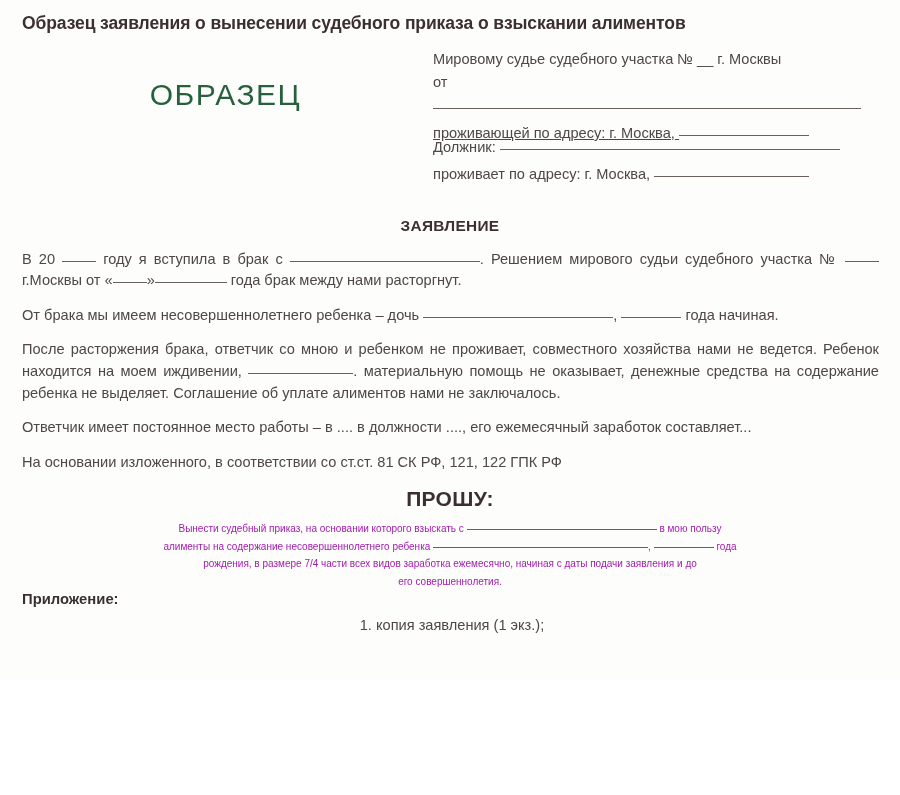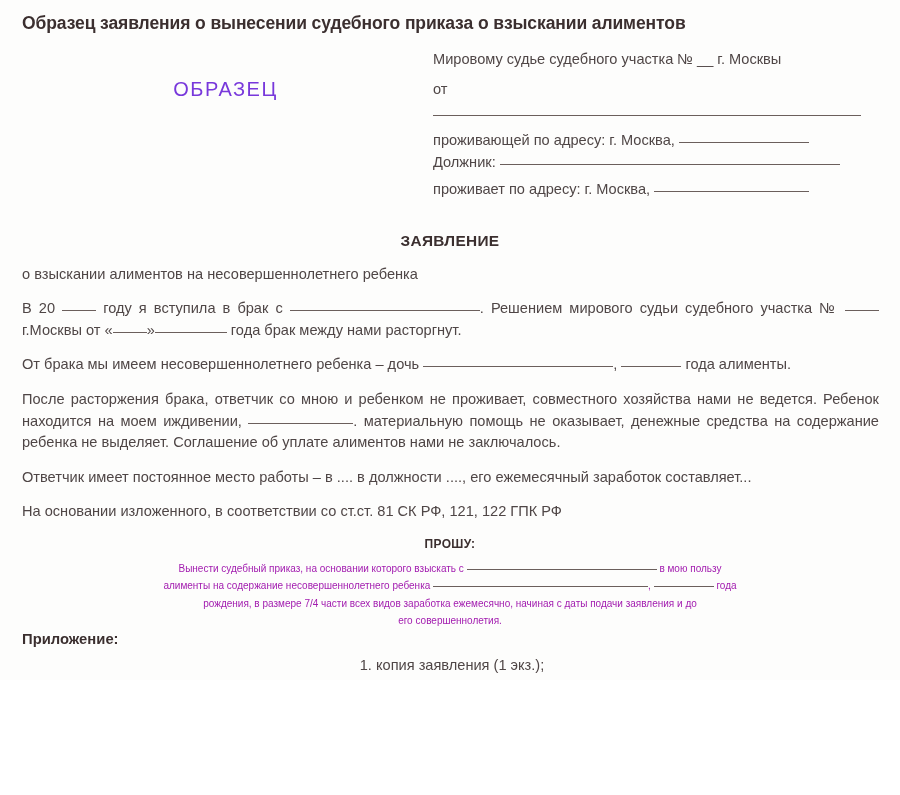--- a/index.html
+++ b/index.html
@@ -46,43 +46,43 @@
   }
   .watermark-col {
     width: 415px;
     flex: 0 0 415px;
     padding-top: 28px;
     text-align: center;
     box-sizing: border-box;
   }
   .watermark {
     display: inline-block;
-    font-size: 20px;
+    font-size: 30px;
     font-weight: normal;
     letter-spacing: 1.5px;
-    color: #6d28d9;
+    color: #14532d;
     opacity: 0.92;
     font-family: "Liberation Sans", "DejaVu Sans", sans-serif;
   }
   .addressee-col {
     flex: 1 1 auto;
     padding-top: 2px;
     font-size: 14.6px;
     line-height: 1.0;
     color: #4f4646;
   }
   .addr-line {
     display: block;
     white-space: nowrap;
     margin-bottom: 13px;
   }
-  .addr-line.l1 { margin-bottom: 15px; }
+  .addr-line.l1 { margin-bottom: 8px; }
   .addr-line.l2 { margin-bottom: 10px; }
   .addr-line.l3 { margin-bottom: 12px; }
-  .addr-line.l4 { margin-bottom: 8px; }
+  .addr-line.l4 { margin-bottom: 0; text-decoration: underline; }
   .addr-line.l5 { margin-bottom: 12px; }
 
   .rule {
     display: inline-block;
     border-bottom: 1.6px solid #6b5f5c;
     vertical-align: 2px;
     height: 0;
   }
   .rule-full  { width: 428px; }
   .rule-addr  { width: 130px; }
@@ -100,21 +100,21 @@
     font-weight: bold;
     letter-spacing: 0.3px;
   }
   .heading-2 {
     font-size: 15.4px;
     font-weight: bold;
     margin-top: 3px;
   }
   .heading-proshu {
     text-align: center;
-    font-size: 12px;
+    font-size: 21px;
     font-weight: bold;
     color: #3b2f2f;
     margin-top: 14px;
     letter-spacing: 0.3px;
   }
 
   
   .body {
     margin-top: 14px;
     padding: 0 3px 0 4px;
@@ -213,39 +213,36 @@
 
     </div>
   </div>
 
   <div class="heading-block">
     <div class="heading-1">ЗАЯВЛЕНИЕ</div>
   </div>
 
   <div class="body">
 
-    <p class="para no-justify">
-      <span>о взыскании алиментов на несовершеннолетнего ребенка</span>
-    </p>
 
     <p class="para">
       <span>В 20</span>
       <span class="u u-xs"></span>
       <span>году я вступила в брак с</span>
       <span class="u u-xl"></span><span>. Решением мирового судьи судебного участка №</span>
       <span class="u u-xs"></span>
       <span>г.Москвы от «</span><span class="u u-xs"></span><span>»</span><span class="u u-sm"></span>
       <span>года брак между нами расторгнут.</span>
     </p>
 
     <p class="para">
       <span>От брака мы имеем несовершеннолетнего ребенка – дочь</span>
       <span class="u u-xl"></span><span>,</span>
       <span class="u u-s"></span>
-      <span>года алименты.</span>
+      <span>года начиная.</span>
     </p>
 
     <p class="para">
       <span>После расторжения брака, ответчик со мною и ребенком не проживает, совместного хозяйства нами не ведется. Ребенок находится на моем иждивении,</span>
       <span class="u u-m"></span><span>. материальную помощь не оказывает, денежные средства на содержание ребенка не выделяет. Соглашение об уплате алиментов нами не заключалось.</span>
     </p>
 
     <p class="para">
       <span>Ответчик имеет постоянное место работы – в .... в должности ...., его ежемесячный заработок составляет...</span>
     </p>

